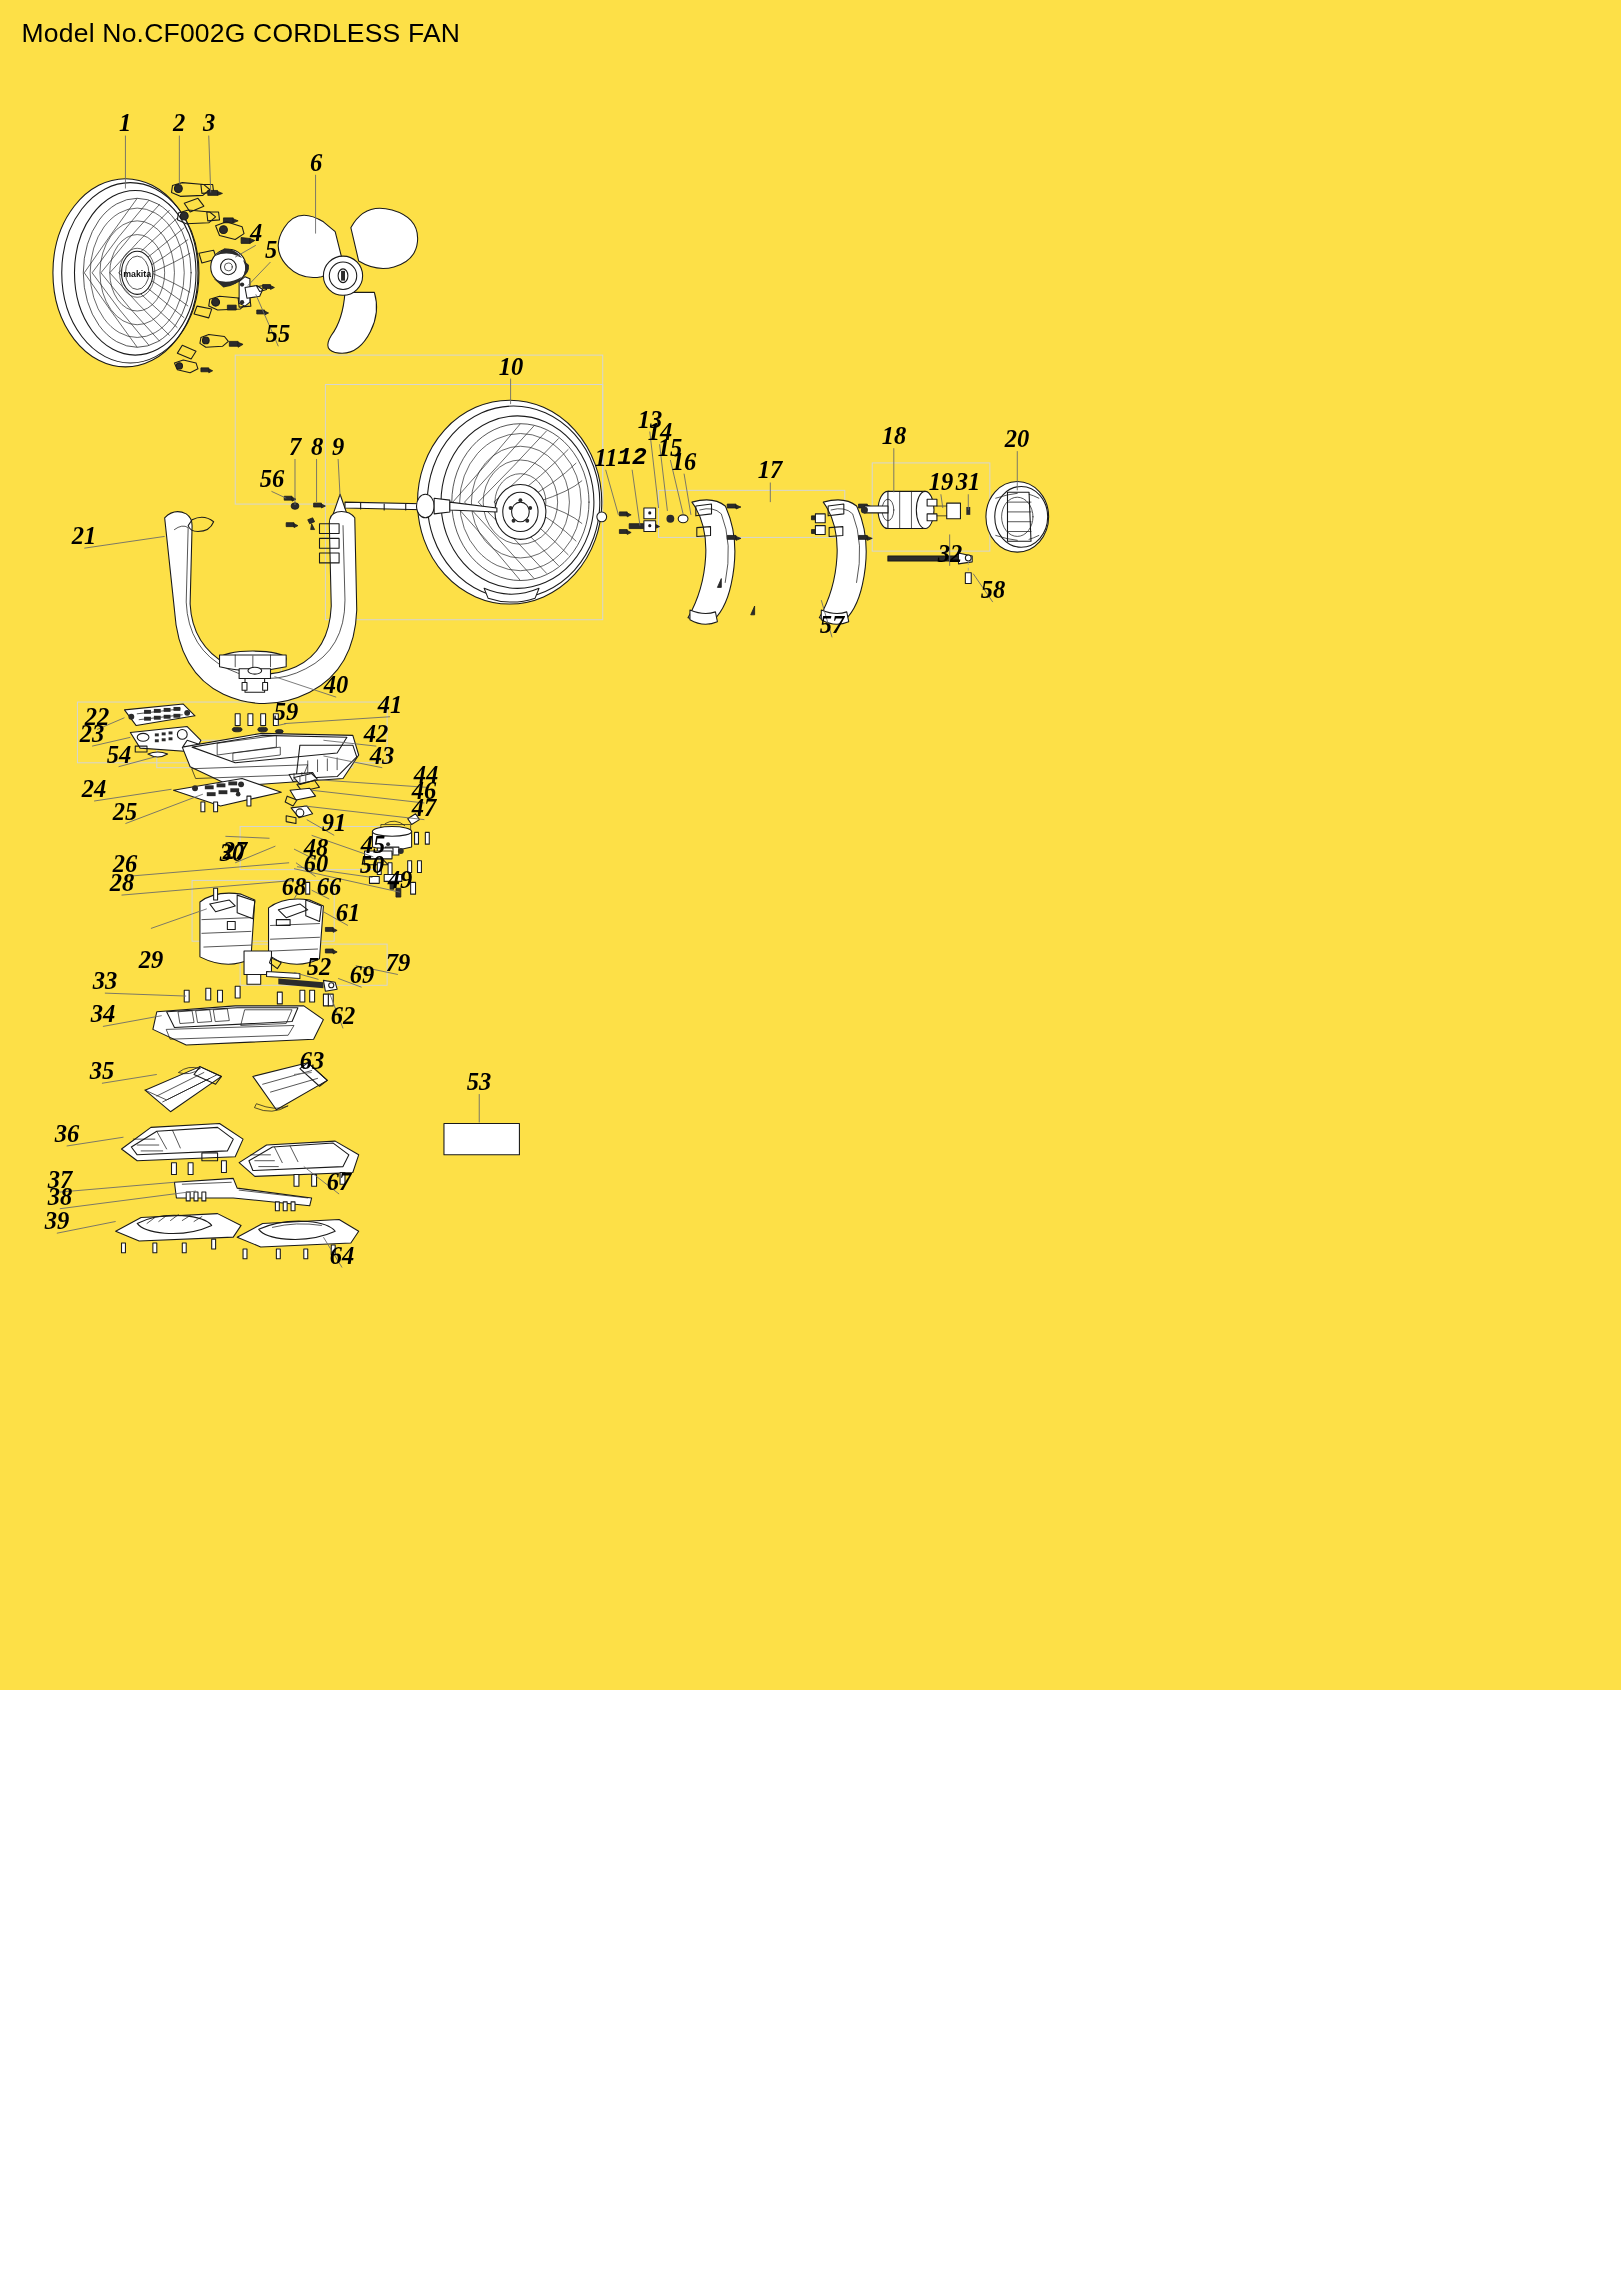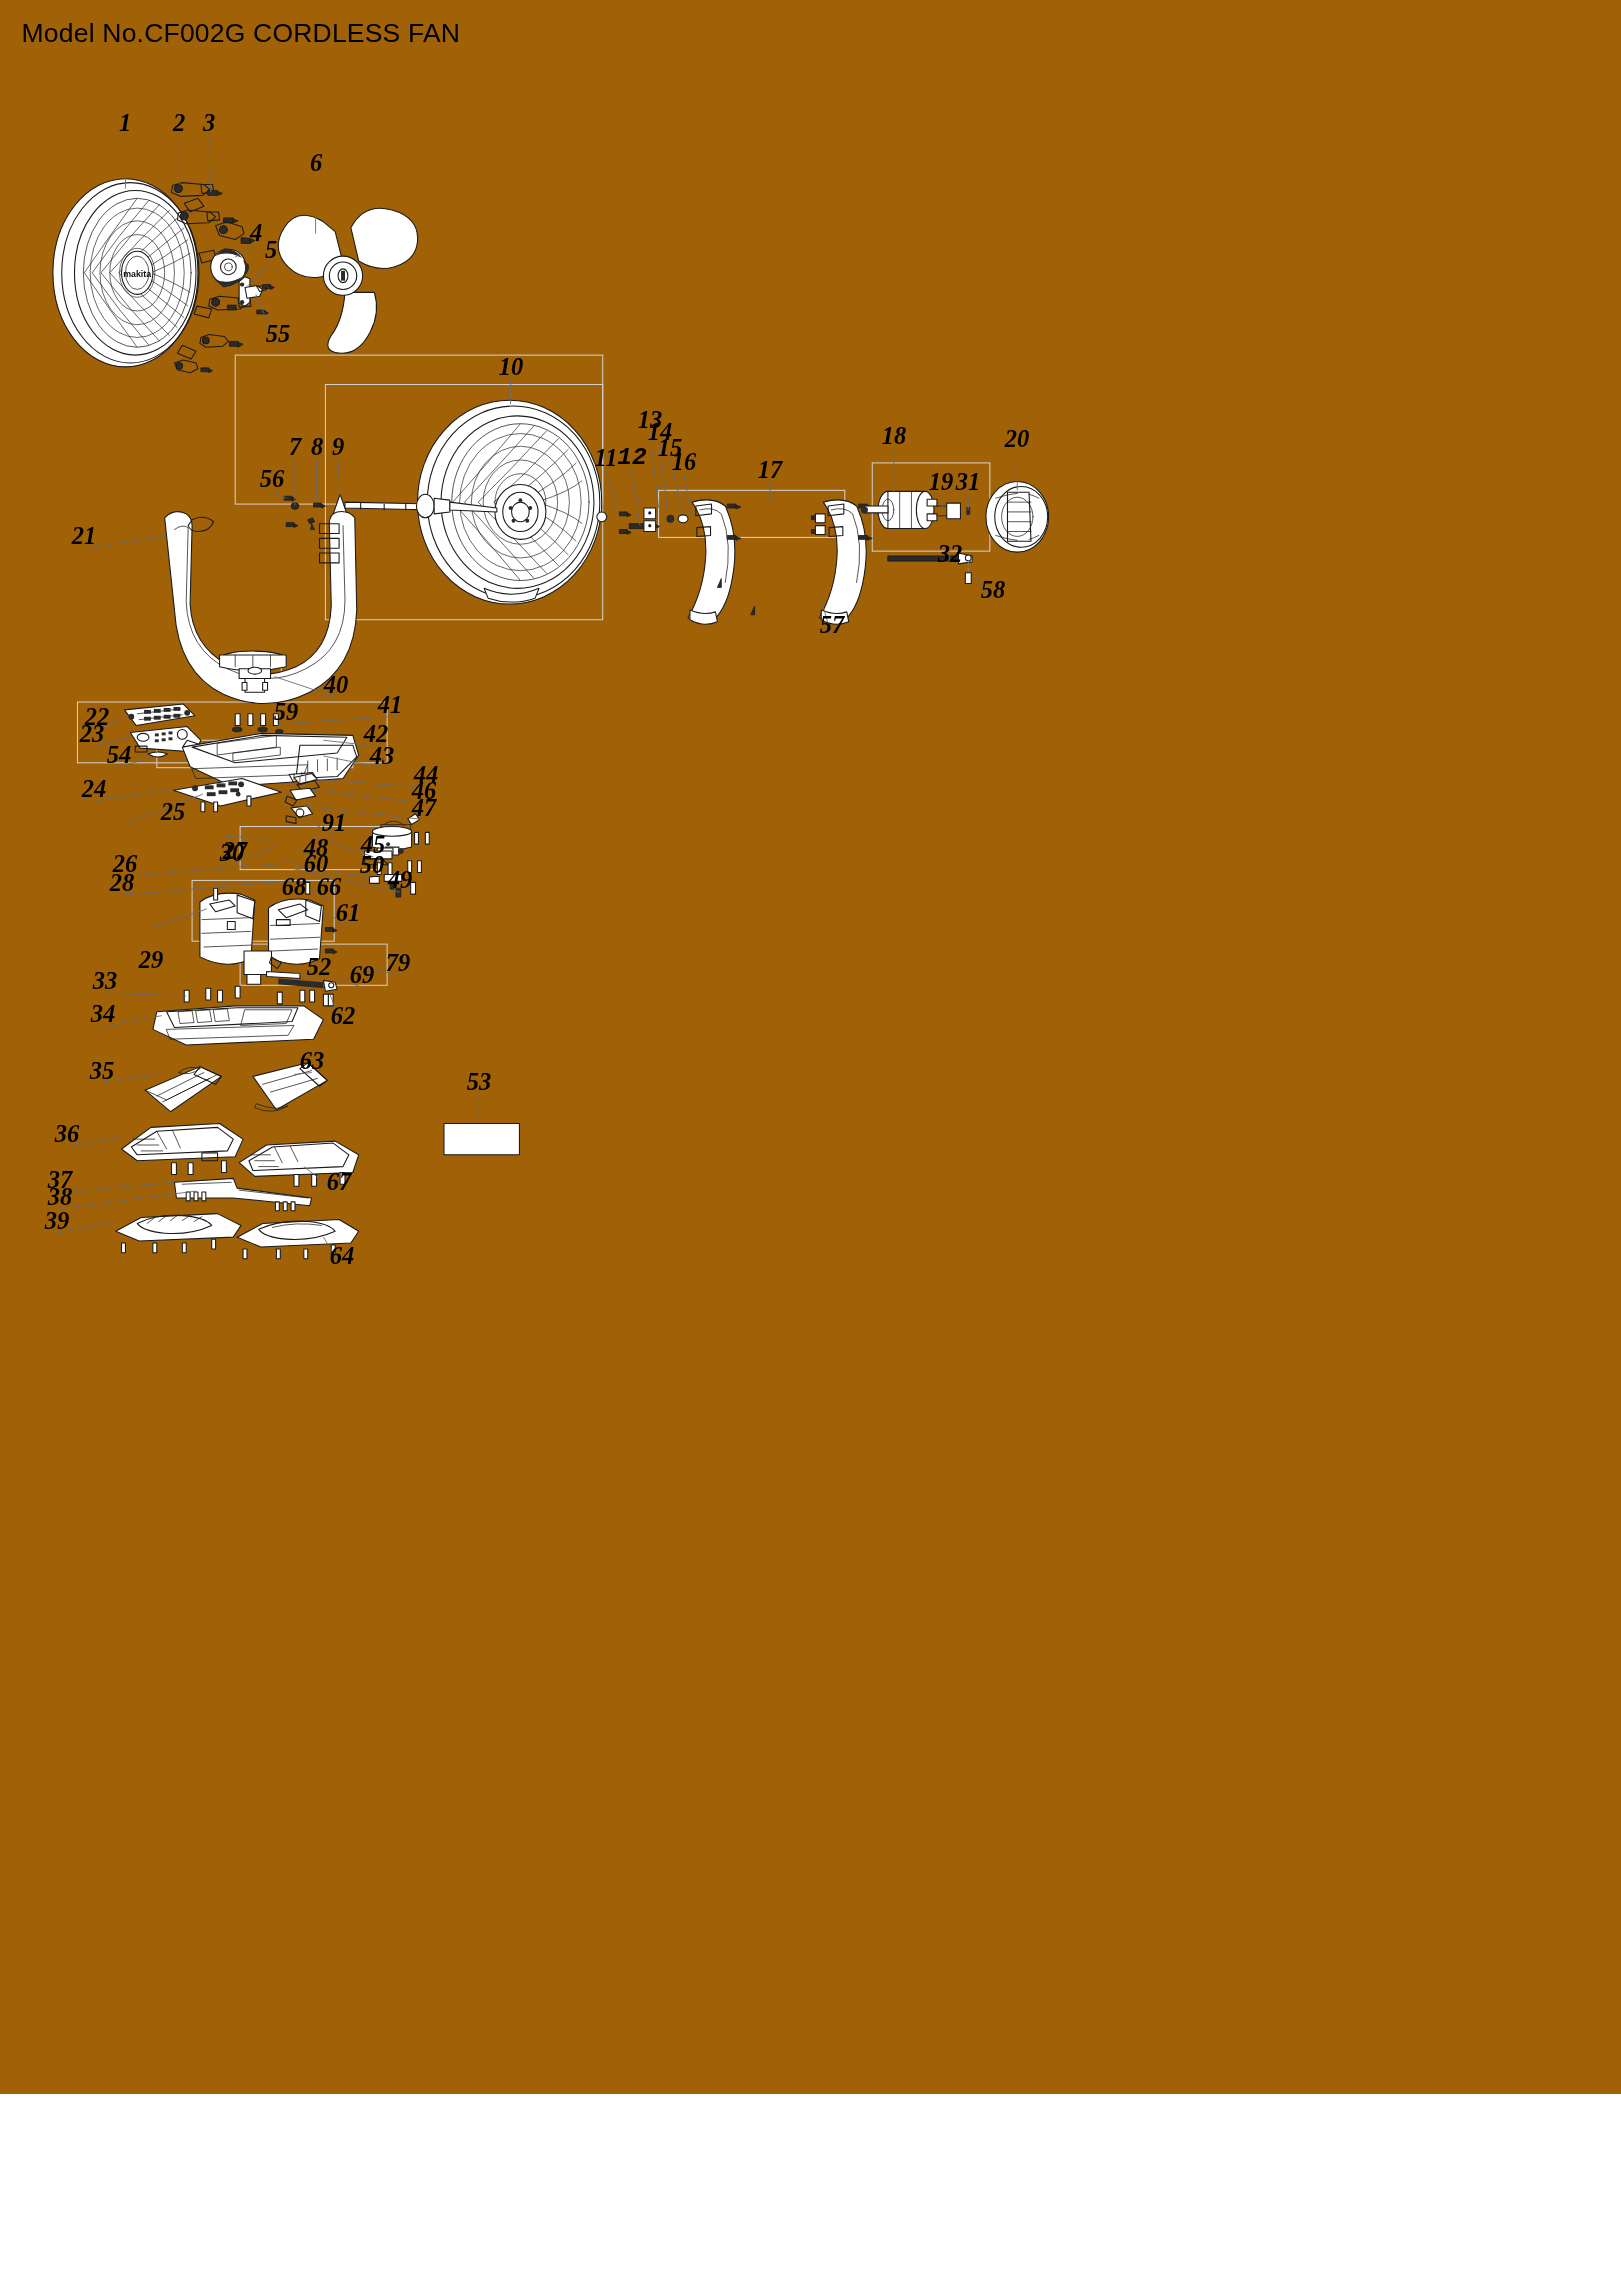--- a/index.html
+++ b/index.html
@@ -3,22 +3,22 @@
 <meta charset="utf-8">
 <style>
   html,body{margin:0;padding:0;background:#ffffff;}
   body{
     font-family:"Liberation Sans", sans-serif;
     -webkit-font-smoothing:antialiased;
   }
   #sheet{
     position:relative;
     width:1621px;
-    height:2094px;
-    background:#a16207;
+    height:1690px;
+    background:#fde047;
     overflow:hidden;
   }
   #title{
     position:absolute;
     left:21.6px;
     top:17.6px;
     font-size:26.5px;
     color:#000000;
     letter-spacing:0.2px;
     white-space:nowrap;
@@ -766,21 +766,21 @@
       <div class="callout" style="left: 670px; top: 448px;">15</div>
       <div class="callout" style="left: 684px; top: 462px;">16</div>
       <div class="callout" style="left: 770px; top: 470px;">17</div>
       <div class="callout" style="left: 894px; top: 436px;">18</div>
       <div class="callout" style="left: 941px; top: 482px;">19</div>
       <div class="callout" style="left: 1017px; top: 439px;">20</div>
       <div class="callout" style="left: 84px; top: 536px;">21</div>
       <div class="callout" style="left: 97px; top: 717px;">22</div>
       <div class="callout" style="left: 92px; top: 734px;">23</div>
       <div class="callout" style="left: 94px; top: 789px;">24</div>
-      <div class="callout" style="left: 125px; top: 812px; margin-left: 48px;">25</div>
+      <div class="callout" style="left: 125px; top: 812px;">25</div>
       <div class="callout" style="left: 125px; top: 864px;">26</div>
       <div class="callout" style="left: 235px; top: 851px; text-align: right;">27</div>
       <div class="callout" style="left: 122px; top: 883px;">28</div>
       <div class="callout" style="left: 151px; top: 916px; margin-top: 44px;">29</div>
       <div class="callout" style="left: 232px; top: 824px; margin-top: 29px;">30</div>
       <div class="callout" style="left: 968px; top: 482px;">31</div>
       <div class="callout" style="left: 950px; top: 554px;">32</div>
       <div class="callout" style="left: 105px; top: 981px;">33</div>
       <div class="callout" style="left: 103px; top: 1014px;">34</div>
       <div class="callout" style="left: 102px; top: 1071px;">35</div>

